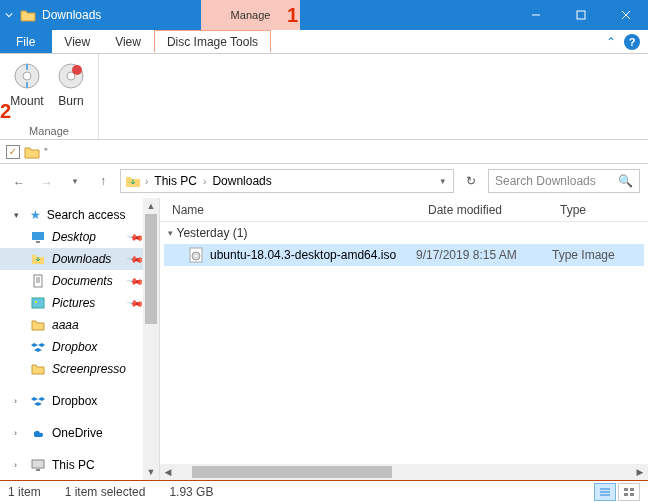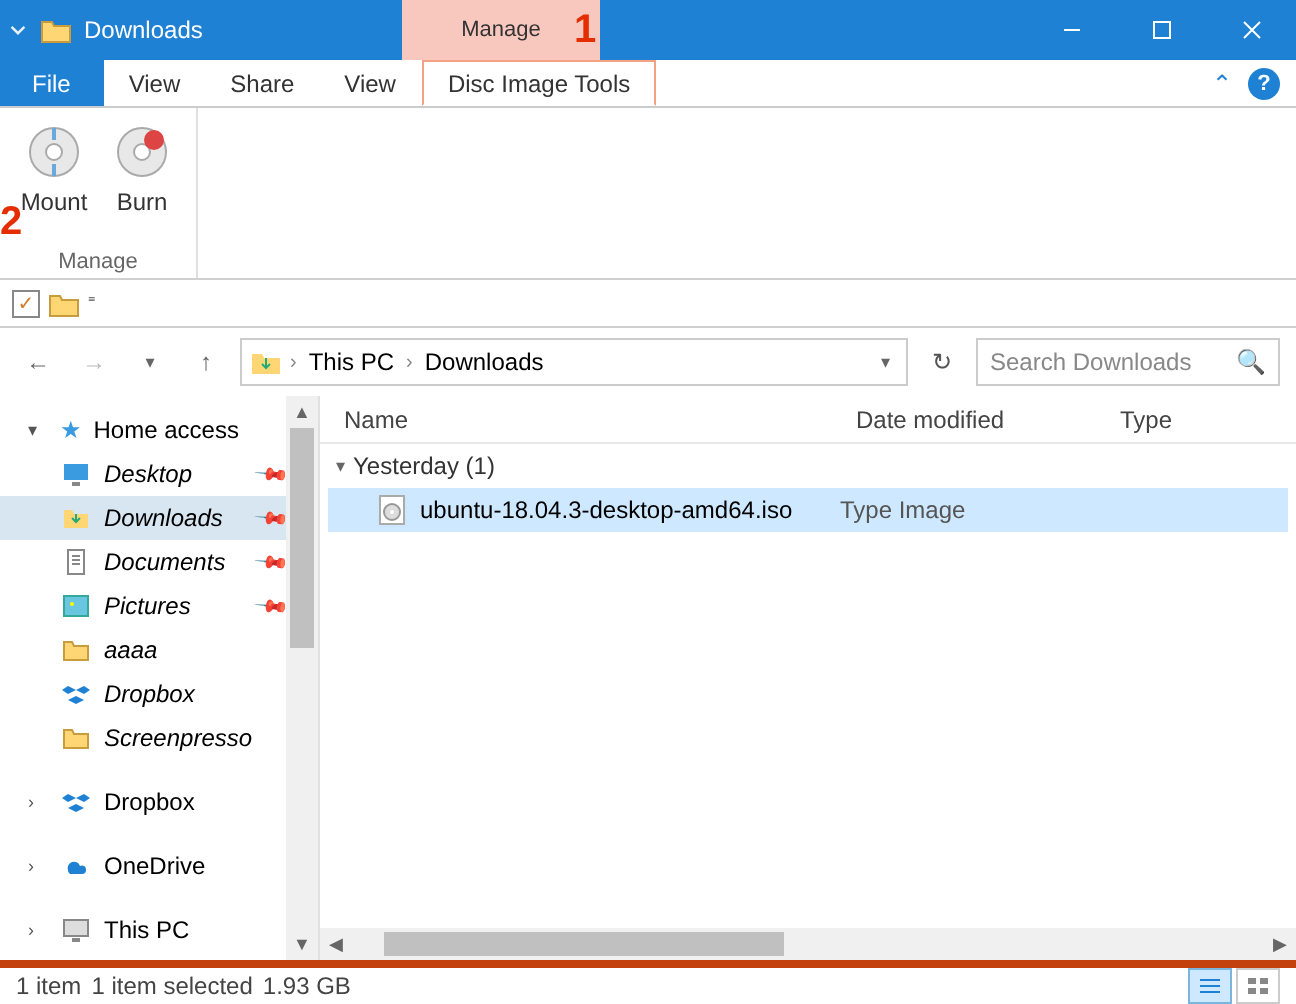--- a/index.html
+++ b/index.html
@@ -75,21 +75,21 @@
 .grouphdr .gcaret { color:#666; font-size:9px; margin-right:4px; }
 .filerow { height:22px; display:flex; align-items:center; background:#cde8ff; margin:0 4px; }
 .filerow .fname { width:252px; display:flex; align-items:center; gap:6px; padding-left:24px; }
 .filerow .fdate { width:132px; color:#555; }
 .filerow .ftype { color:#555; padding-left:4px; }
 .hscroll { position:absolute; left:0; right:0; bottom:0; height:16px; background:#f0f0f0; display:flex; align-items:center; }
 .hscroll .thumb { height:12px; width:200px; background:#c0c0c0; margin-left:16px; }
 .hscroll .arr { width:16px; text-align:center; color:#666; font-size:9px; }
 
 
-.status { height:22px; border-top:4px solid #c2410c; display:flex; align-items:center; padding:0 8px; gap:5px; font-size:11px; color:#444; }
+.status { height:22px; border-top:1px solid #c2410c; display:flex; align-items:center; padding:0 8px; gap:24px; font-size:11px; color:#444; }
 .status .right { margin-left:auto; display:flex; gap:2px; }
 .viewbtn { width:22px;height:18px;border:1px solid #ccc;display:flex;align-items:center;justify-content:center;}
 .viewbtn.active { background:#cde8ff; border-color:#7ab5e0; }
 
 .ficon { width:16px; height:16px; display:inline-flex; align-items:center; justify-content:center; }
 </style>
 </head>
 <body>
 
 <div class="titlebar">
@@ -124,21 +124,20 @@
         </svg>
       </div>
   </div>
 </div>
 <div class="annot1">1</div>
 <div class="annot2">2</div>
 
 <div class="tabs">
   <div class="tab file">File</div>
   <div class="tab">View</div>
-  <div class="tab">Share</div>
   <div class="tab">View</div>
   <div class="tab active">Disc Image Tools</div>
   <div class="tabs-right">
     <span style="color:#1e81d3;">⌃</span>
     <div class="help-icon">?</div>
   </div>
 </div>
 
 <div class="ribbon">
   <div class="rgroup">
@@ -201,21 +200,21 @@
     <span>Search Downloads</span>
     <span class="sico">🔍</span>
   </div>
 </div>
 
 <div class="bodyrow">
   <div class="sidebar">
     <div class="sbitem">
         <span class="caret">▾</span>
         <span style="color:#3a9be0;">★</span>
-        <span>Home access</span>
+        <span>Search access</span>
       </div>
     <div class="sbitem lvl2">
         <span class="ficon">
           <svg width="14" height="12">
             <rect x="1" y="1" width="12" height="8" fill="#3a9be0"></rect>
             <rect x="5" y="10" width="4" height="2" fill="#888"></rect>
           </svg>
         </span>
         <span>Desktop</span>
         <span class="pin">📌</span>
@@ -327,20 +326,21 @@
         <div class="fname">
           <span class="ficon">
               <svg width="14" height="16">
                 <rect x="1" y="1" width="12" height="14" fill="#fff" stroke="#aaa"></rect>
                 <circle cx="7" cy="9" r="4" fill="#ddd" stroke="#999"></circle>
                 <circle cx="7" cy="9" r="1" fill="#fff"></circle>
               </svg>
             </span>
           <span>ubuntu-18.04.3-desktop-amd64.iso</span>
         </div>
+        <div class="fdate">9/17/2019 8:15 AM</div>
         <div class="ftype">Type Image</div>
       </div>
       <div class="hscroll">
         <div class="arr">◀</div>
         <div class="thumb"></div>
         <div class="arr" style="margin-left:auto;">▶</div>
       </div>
     </div>
   </div>
 </div>

